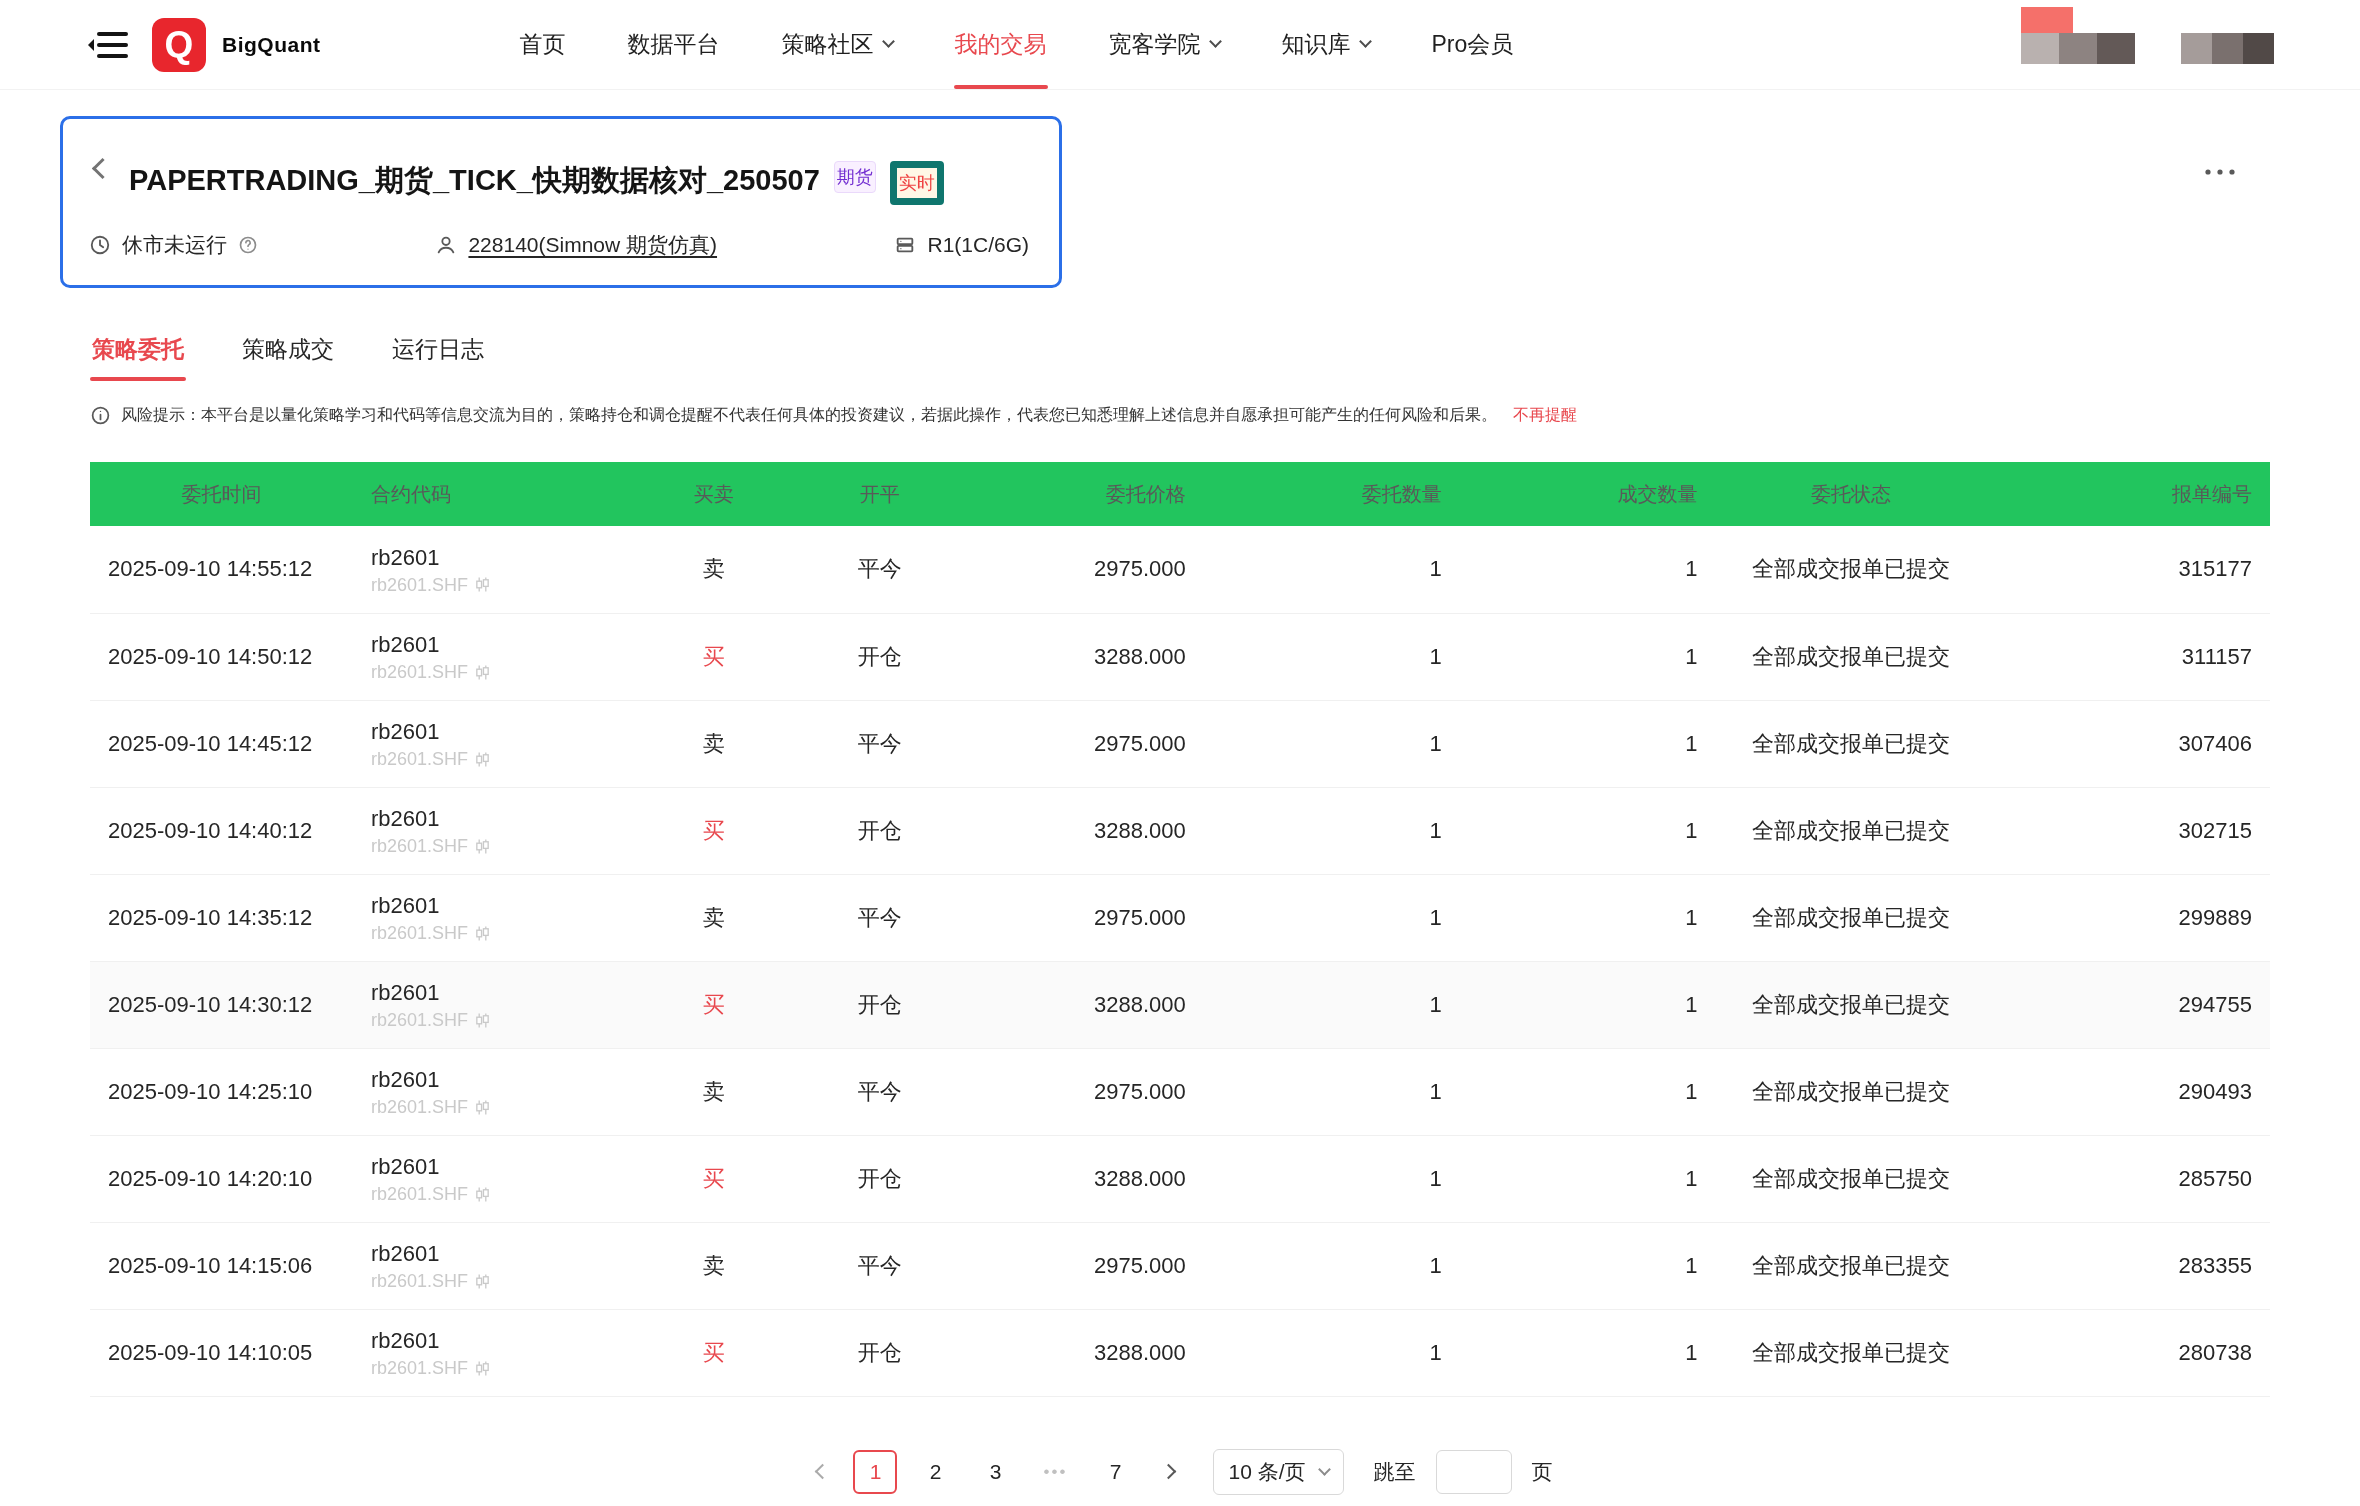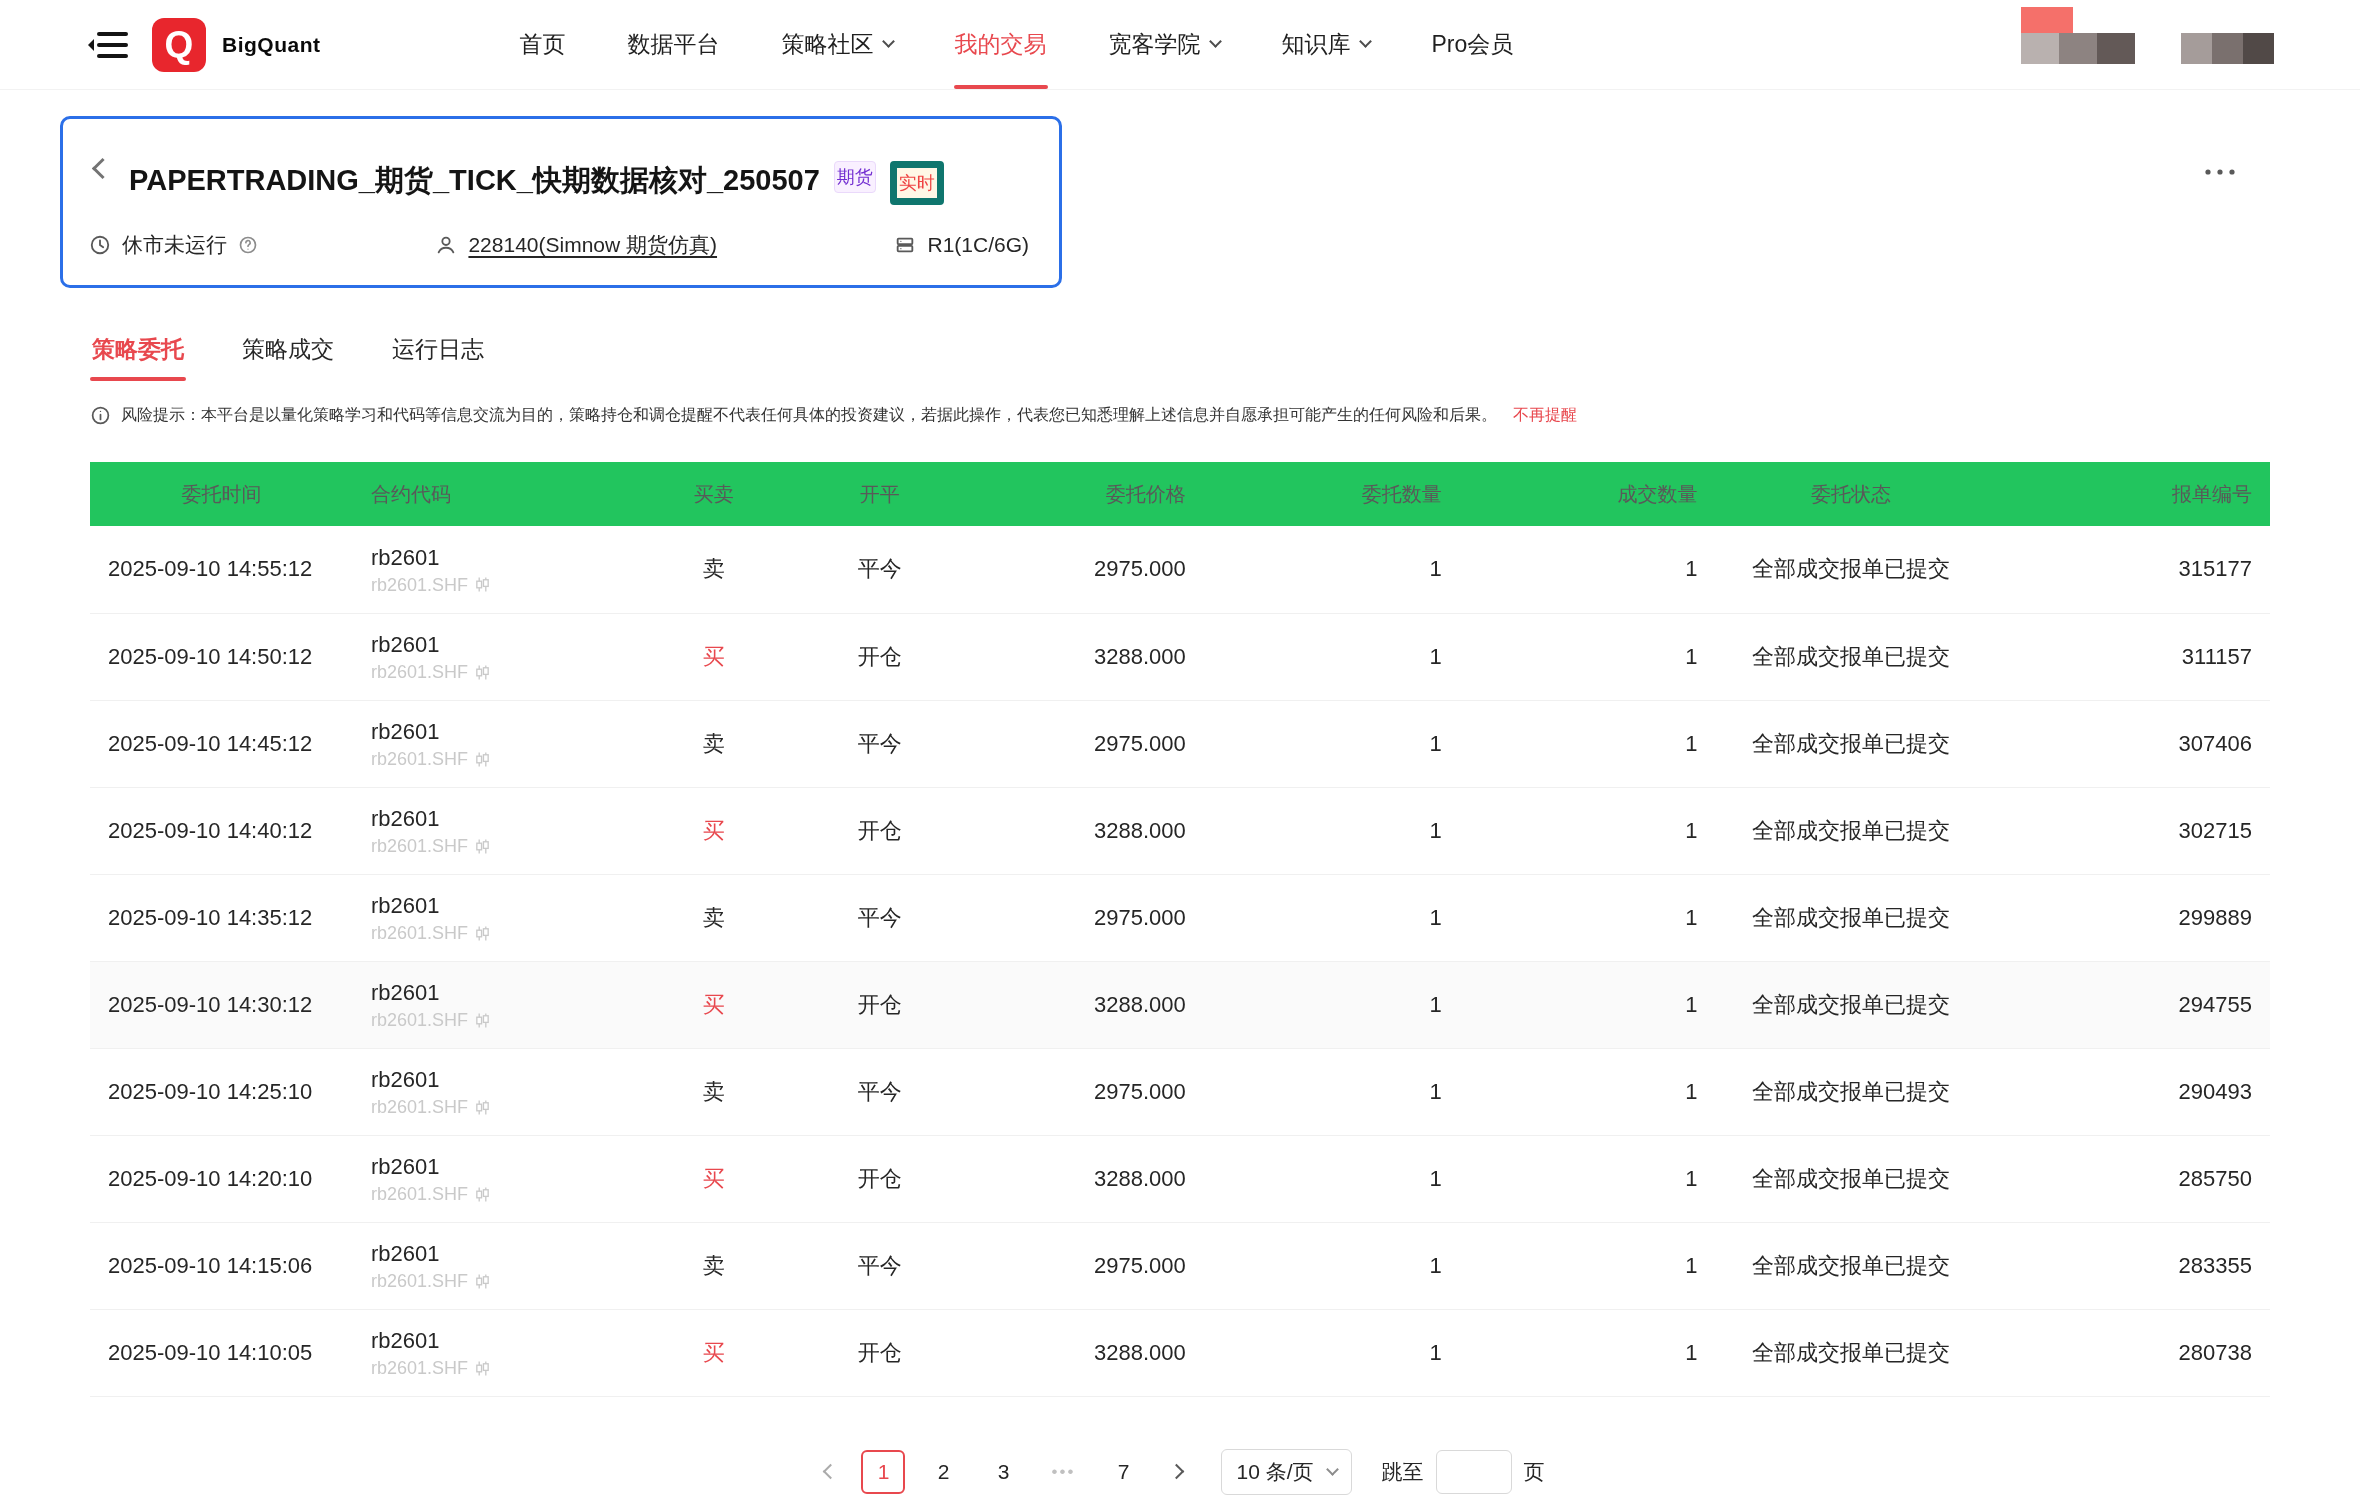--- a/index.html
+++ b/index.html
@@ -63,21 +63,21 @@
   .pagination { margin-top: 52px; display: flex; align-items: center; justify-content: center; gap: 16px; font-size: 21px; color: #262626; }
   .pages { display: flex; gap: 16px; align-items: center; }
   .page-btn { min-width: 44px; height: 44px; padding: 0 6px; display: flex; align-items: center; justify-content: center; border-radius: 6px; cursor: pointer; }
   .page-btn.current { border: 2px solid #e8484e; color: #e8484e; font-weight: 500; }
   .page-ellipsis { color: #c0c0c0; min-width: 44px; text-align: center; font-size: 17px; letter-spacing: 2px; cursor: pointer; }
   .page-arrow { width: 30px; height: 44px; display: flex; align-items: center; justify-content: center; cursor: pointer; }
   .chev-prev { width: 11px; height: 11px; border-left: 2.4px solid #ababab; border-bottom: 2.4px solid #ababab; transform: rotate(45deg); }
   .chev-next { width: 11px; height: 11px; border-left: 2.4px solid #595959; border-bottom: 2.4px solid #595959; transform: rotate(225deg); }
   .page-size-select { height: 46px; border: 1px solid #d9d9d9; border-radius: 6px; display: flex; align-items: center; gap: 14px; padding: 0 14px; margin-left: 14px; background: #fff; cursor: pointer; }
   .sel-caret { width: 9px; height: 9px; border-left: 2px solid #8c8c8c; border-bottom: 2px solid #8c8c8c; transform: rotate(-45deg); margin-top: -5px; }
-  .jump { display: flex; align-items: center; gap: 12px; margin-left: 14px; }
+  .jump { display: flex; align-items: center; gap: 20px; margin-left: 14px; }
   .jump-input { width: 76px; height: 44px; border: 1px solid #d9d9d9; border-radius: 6px; outline: none; font-size: 21px; padding: 0 10px; font-family: inherit; }
 </style>
 </head>
 <body>
 
 <header class="navbar">
   <div class="hamburger">
     <svg width="42" height="34" viewBox="0 0 42 34">
       <rect x="9" y="4" width="31" height="4" rx="2" fill="#141414"></rect>
       <rect x="9" y="15" width="31" height="4" rx="2" fill="#141414"></rect>

